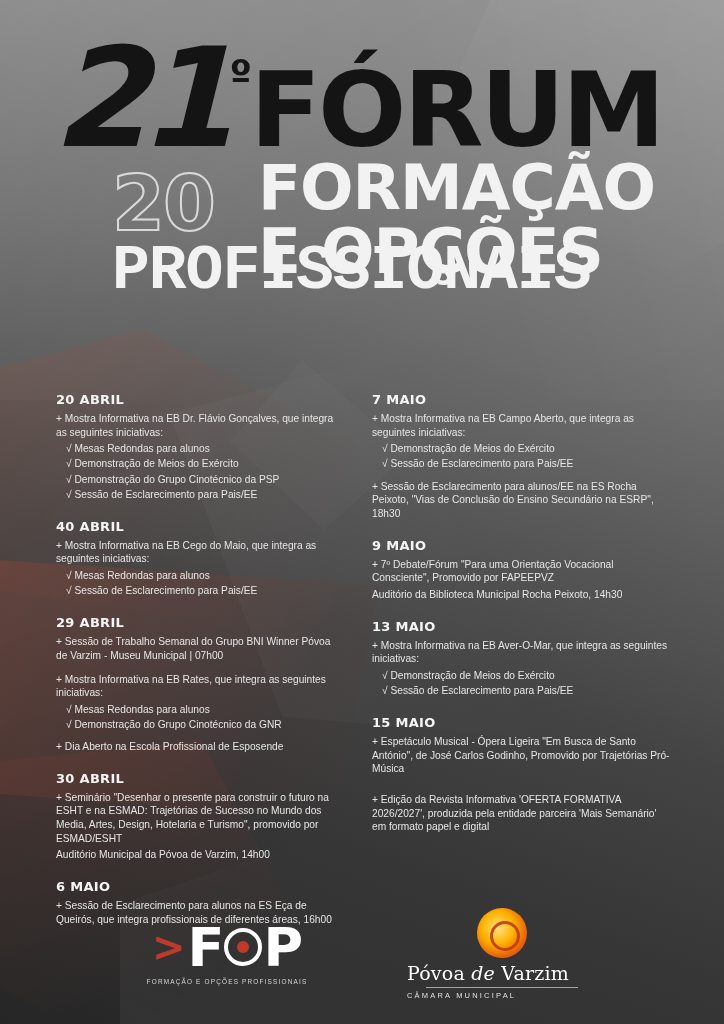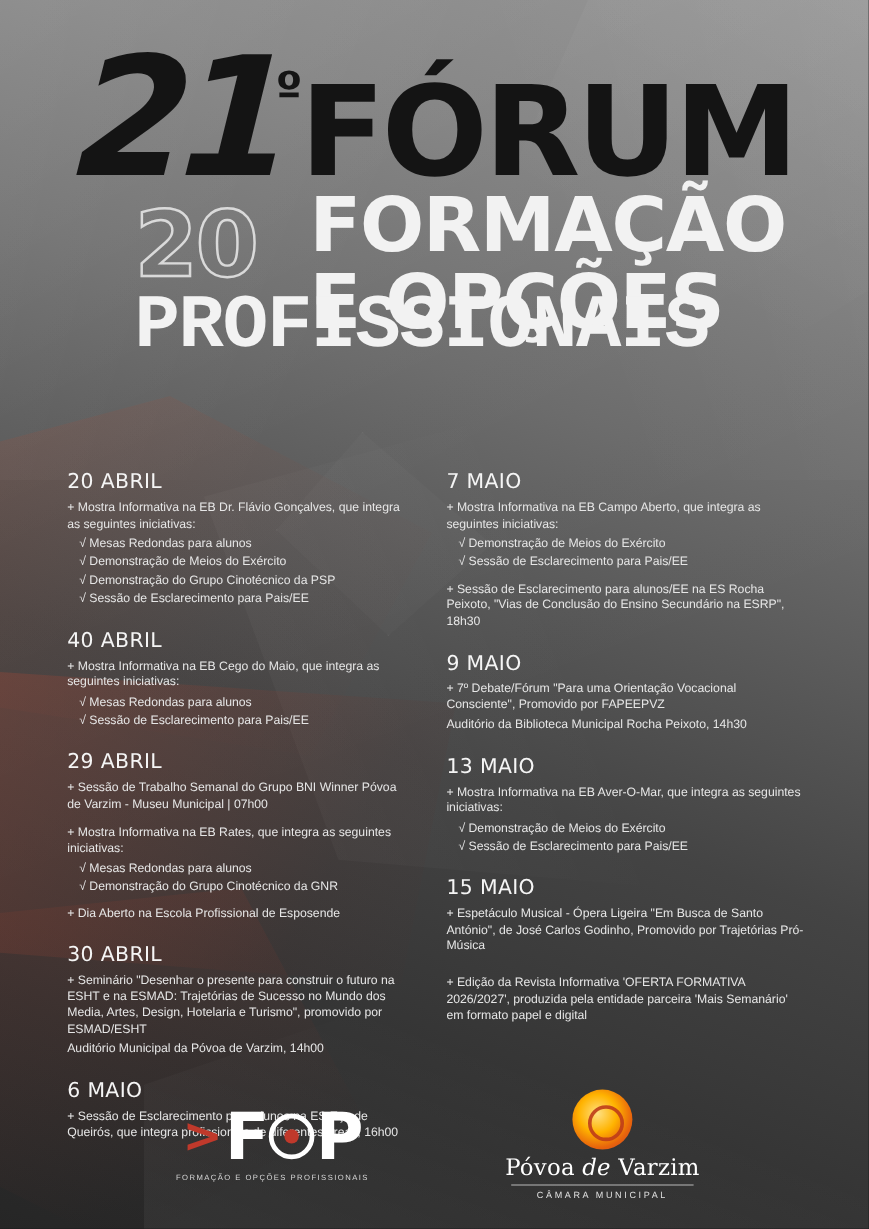--- a/index.html
+++ b/index.html
@@ -165,22 +165,22 @@
     position: absolute;
     top: 392px; left: 0; width: 724px;
     display: flex;
     color: #e9e9e9;
   }
   .col { width: 50%; padding: 0 22px 0 56px; }
   .col.right { padding: 0 30px 0 10px; }
 
   .date {
     font-family: "DejaVu Sans", sans-serif;
-    font-weight: 400;
-    font-size: 17px;
+    font-weight: 700;
+    font-size: 13px;
     letter-spacing: .3px;
     color: #f5f5f5;
     margin: 0 0 5px 0;
   }
   .col .blk { margin-bottom: 17px; }
   .item {
     font-size: 10.2px;
     line-height: 1.34;
     color: #e6e6e6;
     margin: 0 0 3px 0;
@@ -243,21 +243,21 @@
     border-radius: 50%;
     transform: translate(-50%, -50%);
   }
   .fop-caption {
     text-align: center;
     color: #d8d8d8;
     font-size: 6.4px;
     letter-spacing: 1.2px;
     margin-top: 2px;
   }
-  .pv { position: relative; width: 190px; height: 92px; text-align: center; }
+  .pv { position: relative; width: 190px; height: 92px; text-align: left; }
   .pv-mark {
     width: 50px; height: 50px;
     margin: 0 auto 4px auto;
     border-radius: 50%;
     background: radial-gradient(circle at 42% 40%, #ffe082 0%, #ffb300 38%, #e8640c 68%, #c0392b 100%);
     position: relative;
   }
   .pv-mark::before {
     content: "";
     position: absolute;

